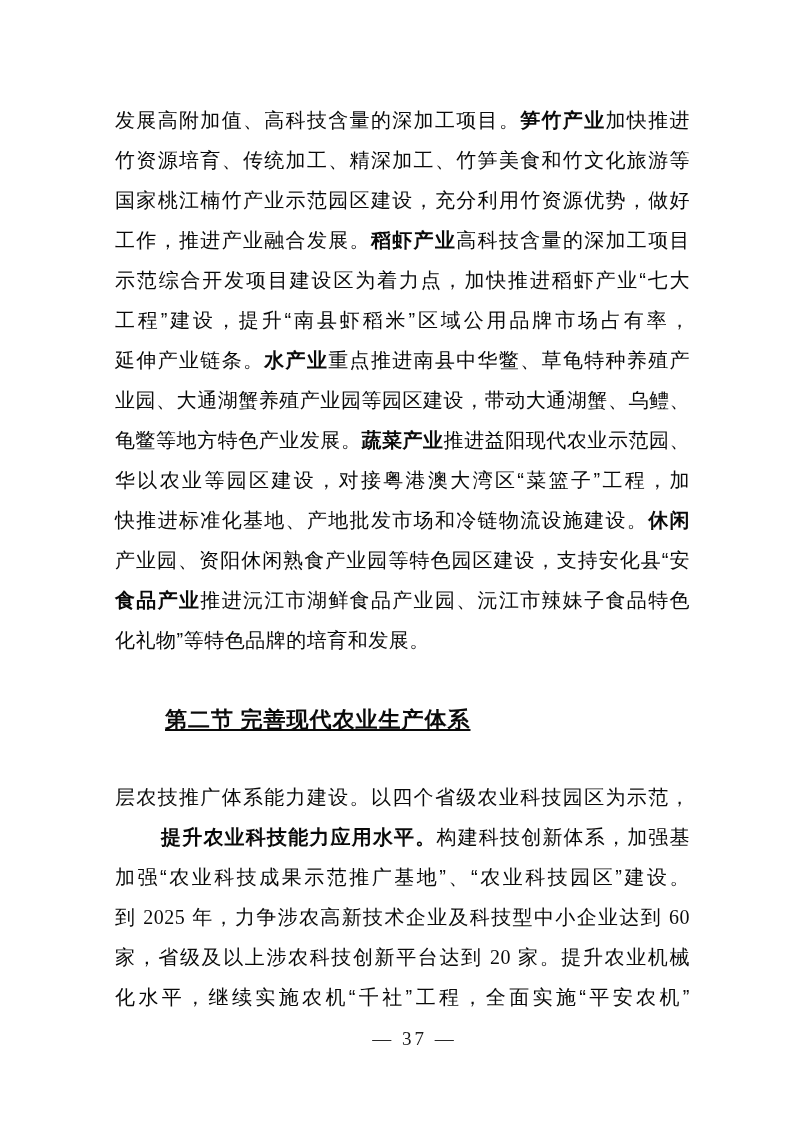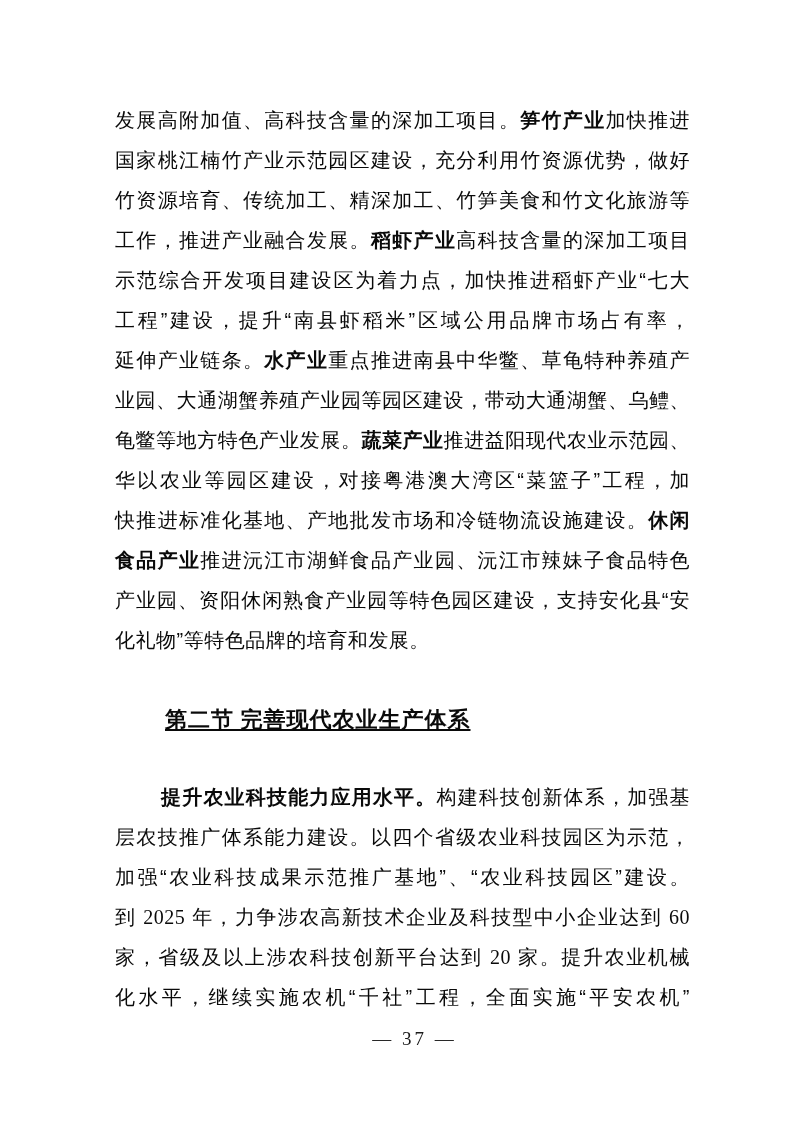--- a/index.html
+++ b/index.html
@@ -63,38 +63,38 @@
     letter-spacing: 3px;
   }
 </style>
 </head>
 <body>
 
 <div class="page">
   <main class="content" id="doc-content">
       <div class="block para">
         <div class="line j"><span class="">发展高附加值、高科技含量的深加工项目。</span><span class="b">笋竹产业</span><span class="">加快推进</span></div>
+        <div class="line j"><span class="">竹资源培育、传统加工、精深加工、竹笋美食和竹文化旅游等</span></div>
         <div class="line j"><span class="">国家桃江楠竹产业示范园区建设，充分利用竹资源优势，做好</span></div>
-        <div class="line j"><span class="">竹资源培育、传统加工、精深加工、竹笋美食和竹文化旅游等</span></div>
         <div class="line j"><span class="">工作，推进产业融合发展。</span><span class="b">稻虾产业</span><span class="">高科技含量的深加工项目</span></div>
         <div class="line j"><span class="">示范综合开发项目建设区为着力点，加快推进稻虾产业“七大</span></div>
         <div class="line j"><span class="">工程”建设，提升“南县虾稻米”区域公用品牌市场占有率，</span></div>
         <div class="line j"><span class="">延伸产业链条。</span><span class="b">水产业</span><span class="">重点推进南县中华鳖、草龟特种养殖产</span></div>
         <div class="line j"><span class="">业园、大通湖蟹养殖产业园等园区建设，带动大通湖蟹、乌鳢、</span></div>
         <div class="line j"><span class="">龟鳖等地方特色产业发展。</span><span class="b">蔬菜产业</span><span class="">推进益阳现代农业示范园、</span></div>
         <div class="line j"><span class="">华以农业等园区建设，对接粤港澳大湾区“菜篮子”工程，加</span></div>
         <div class="line j"><span class="">快推进标准化基地、产地批发市场和冷链物流设施建设。</span><span class="b">休闲</span></div>
+        <div class="line j"><span class="">产业园、资阳休闲熟食产业园等特色园区建设，支持安化县“安</span></div>
         <div class="line j"><span class="b">食品产业</span><span class="">推进沅江市湖鲜食品产业园、沅江市辣妹子食品特色</span></div>
-        <div class="line j"><span class="">产业园、资阳休闲熟食产业园等特色园区建设，支持安化县“安</span></div>
         <div class="line"><span class="">化礼物”等特色品牌的培育和发展。</span></div>
       </div>
       <div class="block heading">第二节  完善现代农业生产体系</div>
       <div class="block para">
+        <div class="line j"><span class="">层农技推广体系能力建设。以四个省级农业科技园区为示范，</span></div>
         <div class="line j indent"><span class="b">提升农业科技能力应用水平。</span><span class="">构建科技创新体系，加强基</span></div>
-        <div class="line j"><span class="">层农技推广体系能力建设。以四个省级农业科技园区为示范，</span></div>
         <div class="line j"><span class="">加强“农业科技成果示范推广基地”、“农业科技园区”建设。</span></div>
         <div class="line j"><span class="">到 </span><span class=" num">2025</span><span class=""> 年，力争涉农高新技术企业及科技型中小企业达到 </span><span class=" num">60</span></div>
         <div class="line j"><span class="">家，省级及以上涉农科技创新平台达到 </span><span class=" num">20</span><span class=""> 家。提升农业机械</span></div>
         <div class="line j"><span class="">化水平，继续实施农机“千社”工程，全面实施“平安农机”</span></div>
       </div>
     </main>
   <footer class="pagenum">
     <span>— 37 —</span>
   </footer>
 </div>

